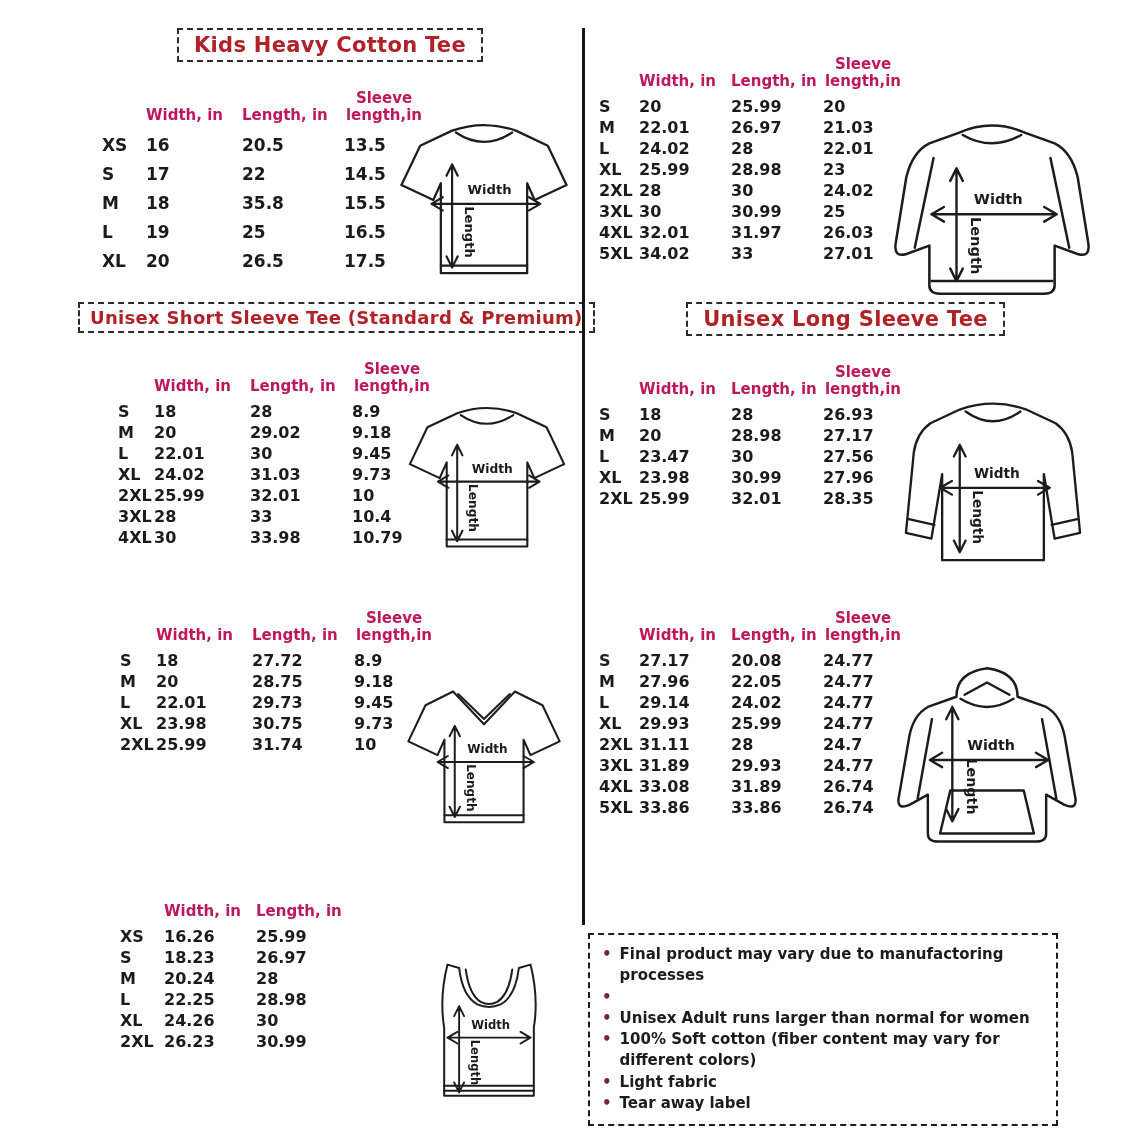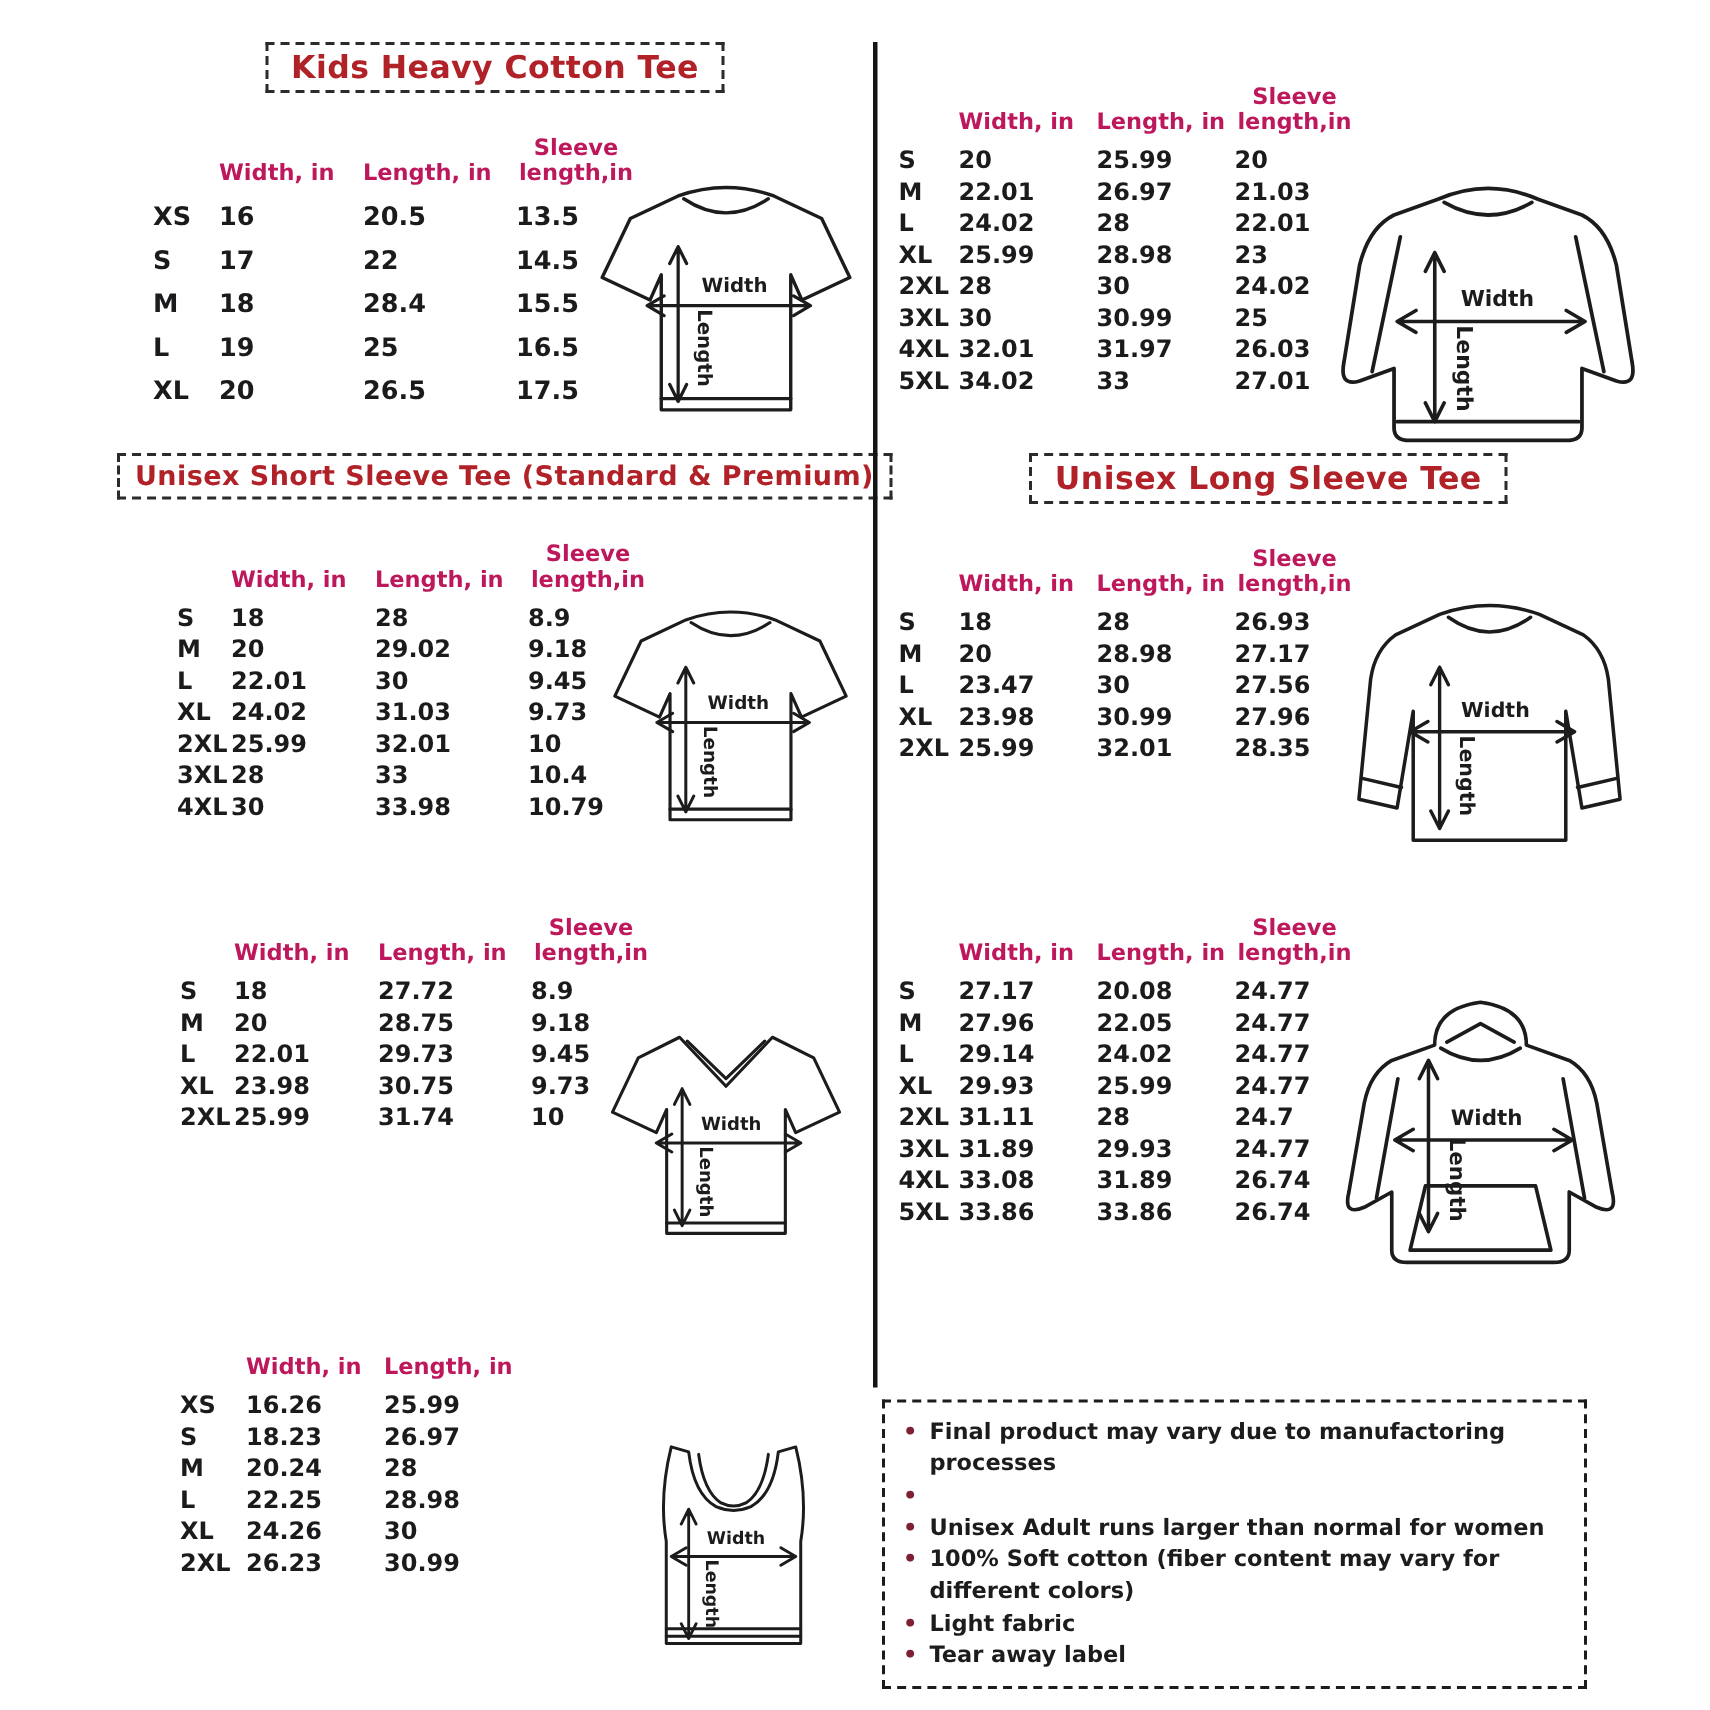--- a/index.html
+++ b/index.html
@@ -66,21 +66,21 @@
         <div class="trow">
           <span class="cell">S</span>
           <span class="cell">17</span>
           <span class="cell">22</span>
           <span class="cell">14.5</span>
         </div>
 
         <div class="trow">
           <span class="cell">M</span>
           <span class="cell">18</span>
-          <span class="cell">28.4</span>
+          <span class="cell">35.8</span>
           <span class="cell">15.5</span>
         </div>
 
         <div class="trow">
           <span class="cell">L</span>
           <span class="cell">19</span>
           <span class="cell">25</span>
           <span class="cell">16.5</span>
         </div>
 

